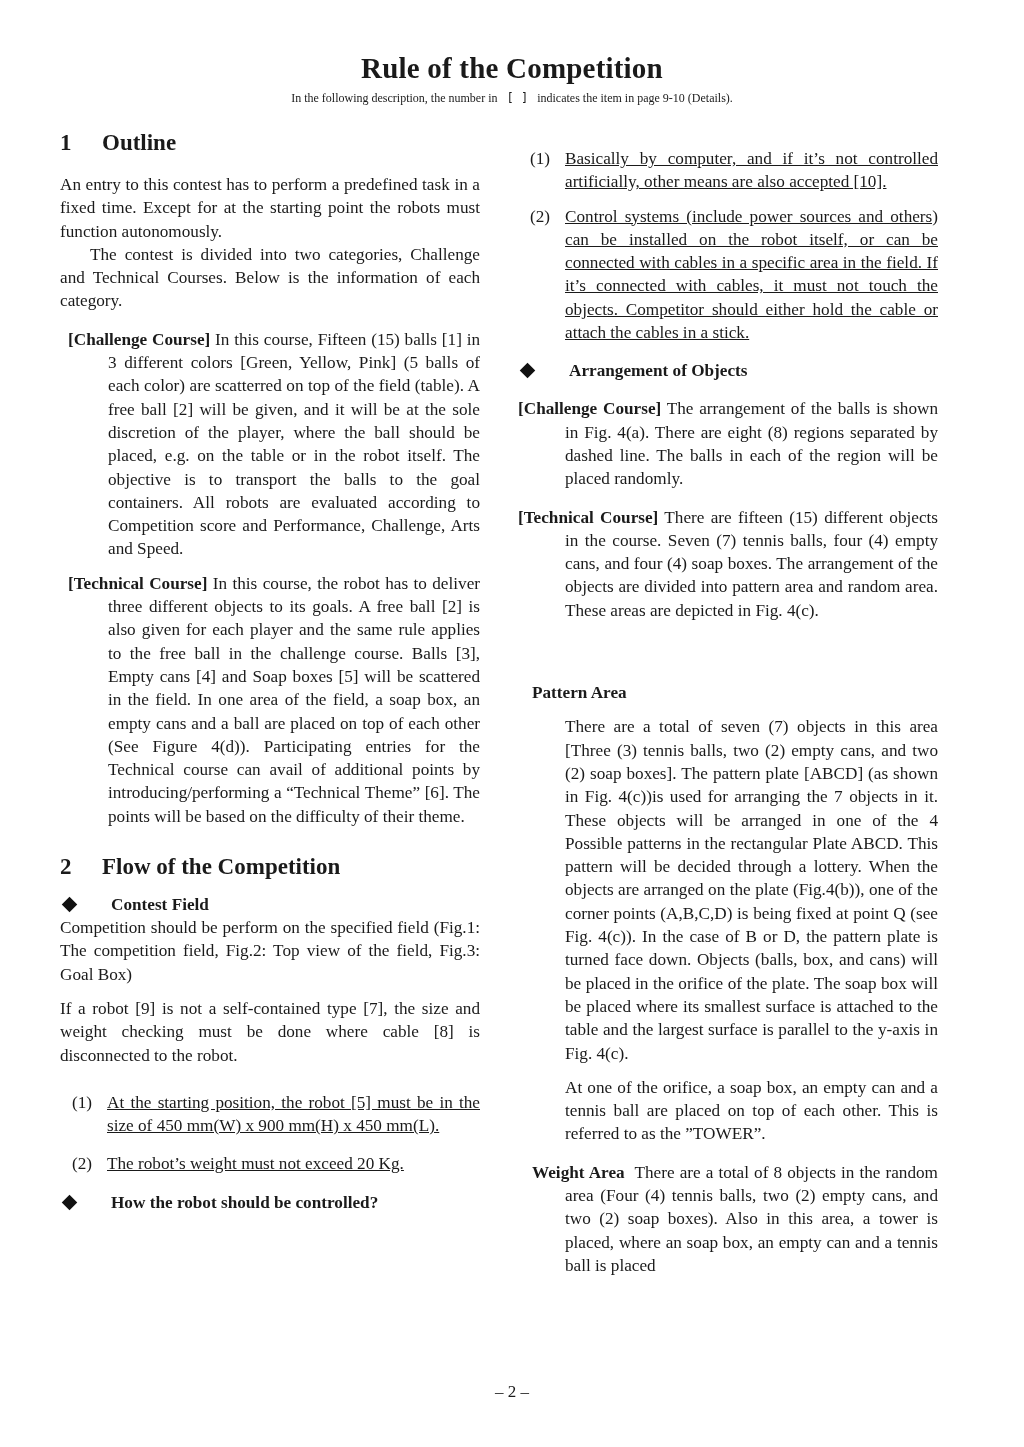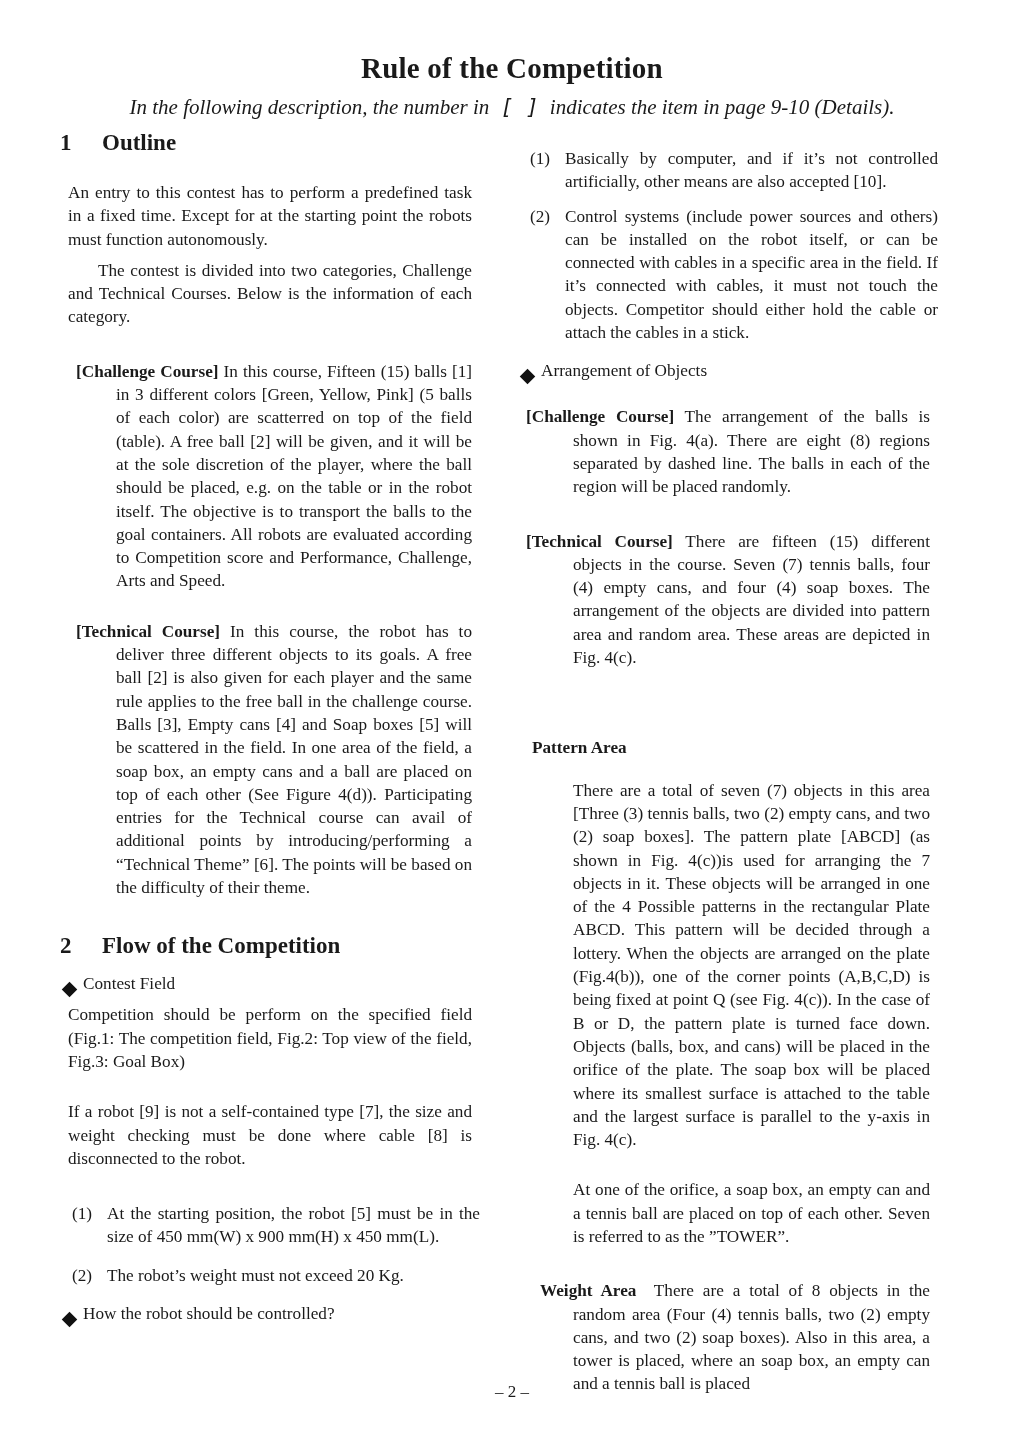--- a/index.html
+++ b/index.html
@@ -3,45 +3,45 @@
 <meta charset="utf-8">
 <style>
   html, body { margin: 0; padding: 0; background: #ffffff; }
   body {
     width: 1024px; height: 1447px; position: relative; overflow: hidden;
     font-family: "DejaVu Serif", "Liberation Serif", serif;
     color: #1a1a1a;
   }
   .page-header { position: absolute; left: 0; top: 50px; width: 1024px; text-align: center; }
   .title { font-family: "Liberation Serif", "DejaVu Serif", serif; font-size: 29px; font-weight: bold; letter-spacing: 0.2px; margin: 0; line-height: 36px; }
-  .subtitle { font-family: "Liberation Serif", "DejaVu Serif", serif; font-size: 21px; margin-top: 11px; line-height: 20px; font-style: italic; }
+  .subtitle { font-family: "Liberation Serif", "DejaVu Serif", serif; font-size: 12px; margin-top: 2px; line-height: 20px; }
   .subtitle .br { font-family: "DejaVu Sans Mono", monospace; margin: 0 6px; }
 
   .col { position: absolute; top: 128px; width: 420px;
     font-family: "Liberation Serif", "DejaVu Serif", serif; font-size: 17.2px; line-height: 23.3px; }
   .col-left { left: 60px; }
   .col-right { left: 518px; top: 147px; }
 
   .sec-h { font-size: 23px; font-weight: bold; margin: 0; line-height: 30px; display: flex; }
   .sec-h .num { width: 42px; display: inline-block; }
-  p { margin: 8px; text-align: justify; }
+  p { margin: 0; text-align: justify; }
   .indent { text-indent: 30px; }
   .gap-s { height: 11px; }
   .gap-m { height: 15px; }
   .gap-l { height: 24px; }
 
   .hang { padding-left: 48px; text-indent: -40px; text-align: justify; }
   .hang-r { padding-left: 47px; text-indent: -47px; text-align: justify; }
   .hang-p { padding-left: 47px; text-indent: -33px; text-align: justify; }
   .b { font-weight: bold; }
-  .sub-h { font-weight: normal; display: flex; align-items: flex-end; line-height: 23px; }
+  .sub-h { font-weight: bold; display: flex; align-items: center; line-height: 23px; gap: 28px; }
   .diamond { display: inline-block; width: 11px; height: 11px; background: #111; transform: rotate(45deg); margin: 0 8px 0 4px; }
   .olist .item { display: flex; text-align: justify; }
   .olist .lbl { flex: 0 0 auto; width: 47px; padding-left: 12px; box-sizing: border-box; }
-  .olist .txt { flex: 1; text-align: justify; }
+  .olist .txt { flex: 1; text-align: justify; text-decoration: underline; }
   .body-block { padding-left: 47px; text-align: justify; }
   .plain-h { font-weight: bold; padding-left: 14px; margin-top: 44px; }
   .page-number { position: absolute; left: 0; width: 1024px; top: 1382px; text-align: center;
     font-family: "Liberation Serif", "DejaVu Serif", serif; font-size: 17px; }
 </style>
 </head>
 <body>
 
 <div class="page-header">
   <h1 class="title">Rule of the Competition</h1>
@@ -115,18 +115,18 @@
     </div>
   <div class="gap-m"></div>
   <p class="hang-r"><span class="b">[Challenge Course]</span> <span>The arrangement of the balls is shown in Fig. 4(a). There are eight (8) regions separated by dashed line. The balls in each of the region will be placed randomly.</span></p>
   <div class="gap-m"></div>
   <p class="hang-r"><span class="b">[Technical Course]</span> <span>There are fifteen (15) different objects in the course. Seven (7) tennis balls, four (4) empty cans, and four (4) soap boxes. The arrangement of the objects are divided into pattern area and random area. These areas are depicted in Fig. 4(c).</span></p>
   <div class="gap-m"></div>
   <div class="plain-h">Pattern Area</div>
   <div class="gap-s"></div>
   <p class="body-block">There are a total of seven (7) objects in this area [Three (3) tennis balls, two (2) empty cans, and two (2) soap boxes]. The pattern plate [ABCD] (as shown in Fig. 4(c))is used for arranging the 7 objects in it. These objects will be arranged in one of the 4 Possible patterns in the rectangular Plate ABCD. This pattern will be decided through a lottery. When the objects are arranged on the plate (Fig.4(b)), one of the corner points (A,B,C,D) is being fixed at point Q (see Fig. 4(c)). In the case of B or D, the pattern plate is turned face down. Objects (balls, box, and cans) will be placed in the orifice of the plate. The soap box will be placed where its smallest surface is attached to the table and the largest surface is parallel to the y-axis in Fig. 4(c).</p>
   <div class="gap-s"></div>
-  <p class="body-block">At one of the orifice, a soap box, an empty can and a tennis ball are placed on top of each other. Seven is referred to as the ”TOWER”.</p>
+  <p class="body-block">At one of the orifice, a soap box, an empty can and a tennis ball are placed on top of each other. This is referred to as the ”TOWER”.</p>
   <div class="gap-m"></div>
   <p class="hang-p"><span class="b">Weight Area</span>&nbsp; <span>There are a total of 8 objects in the random area (Four (4) tennis balls, two (2) empty cans, and two (2) soap boxes). Also in this area, a tower is placed, where an soap box, an empty can and a tennis ball is placed</span></p>
 </div>
 
 <div class="page-number">– 2 –</div>
 
 </body></html>

